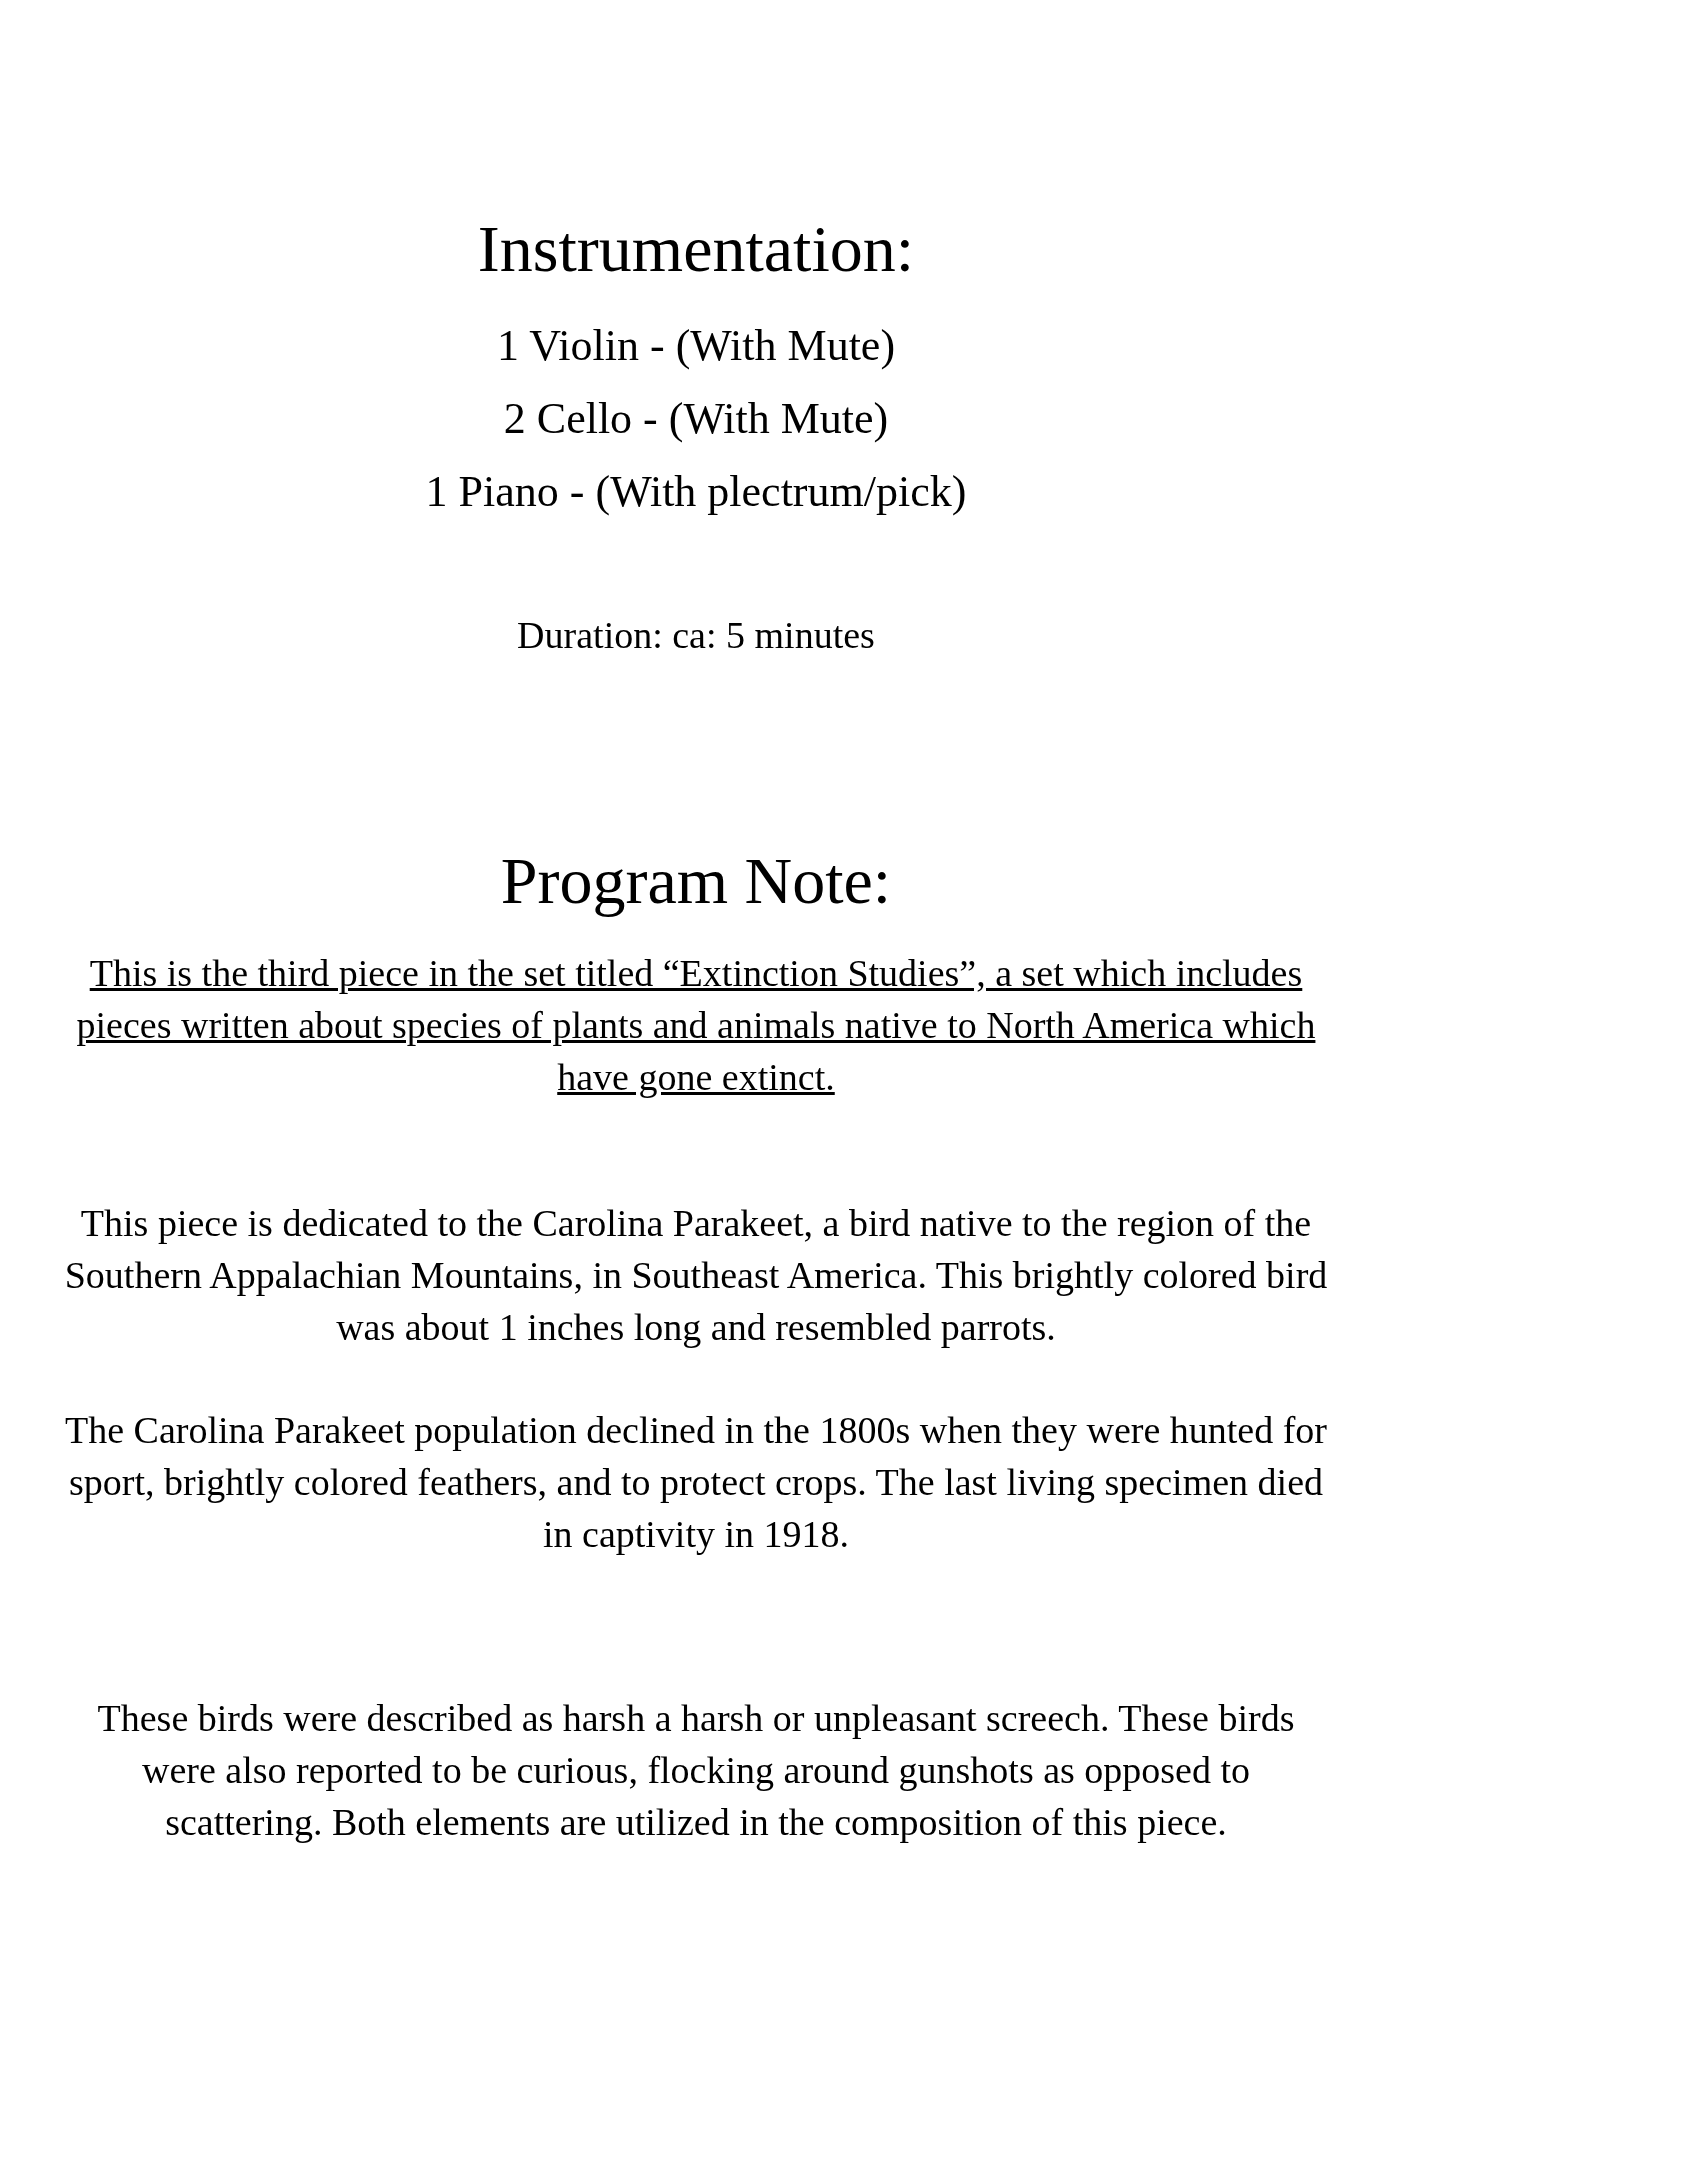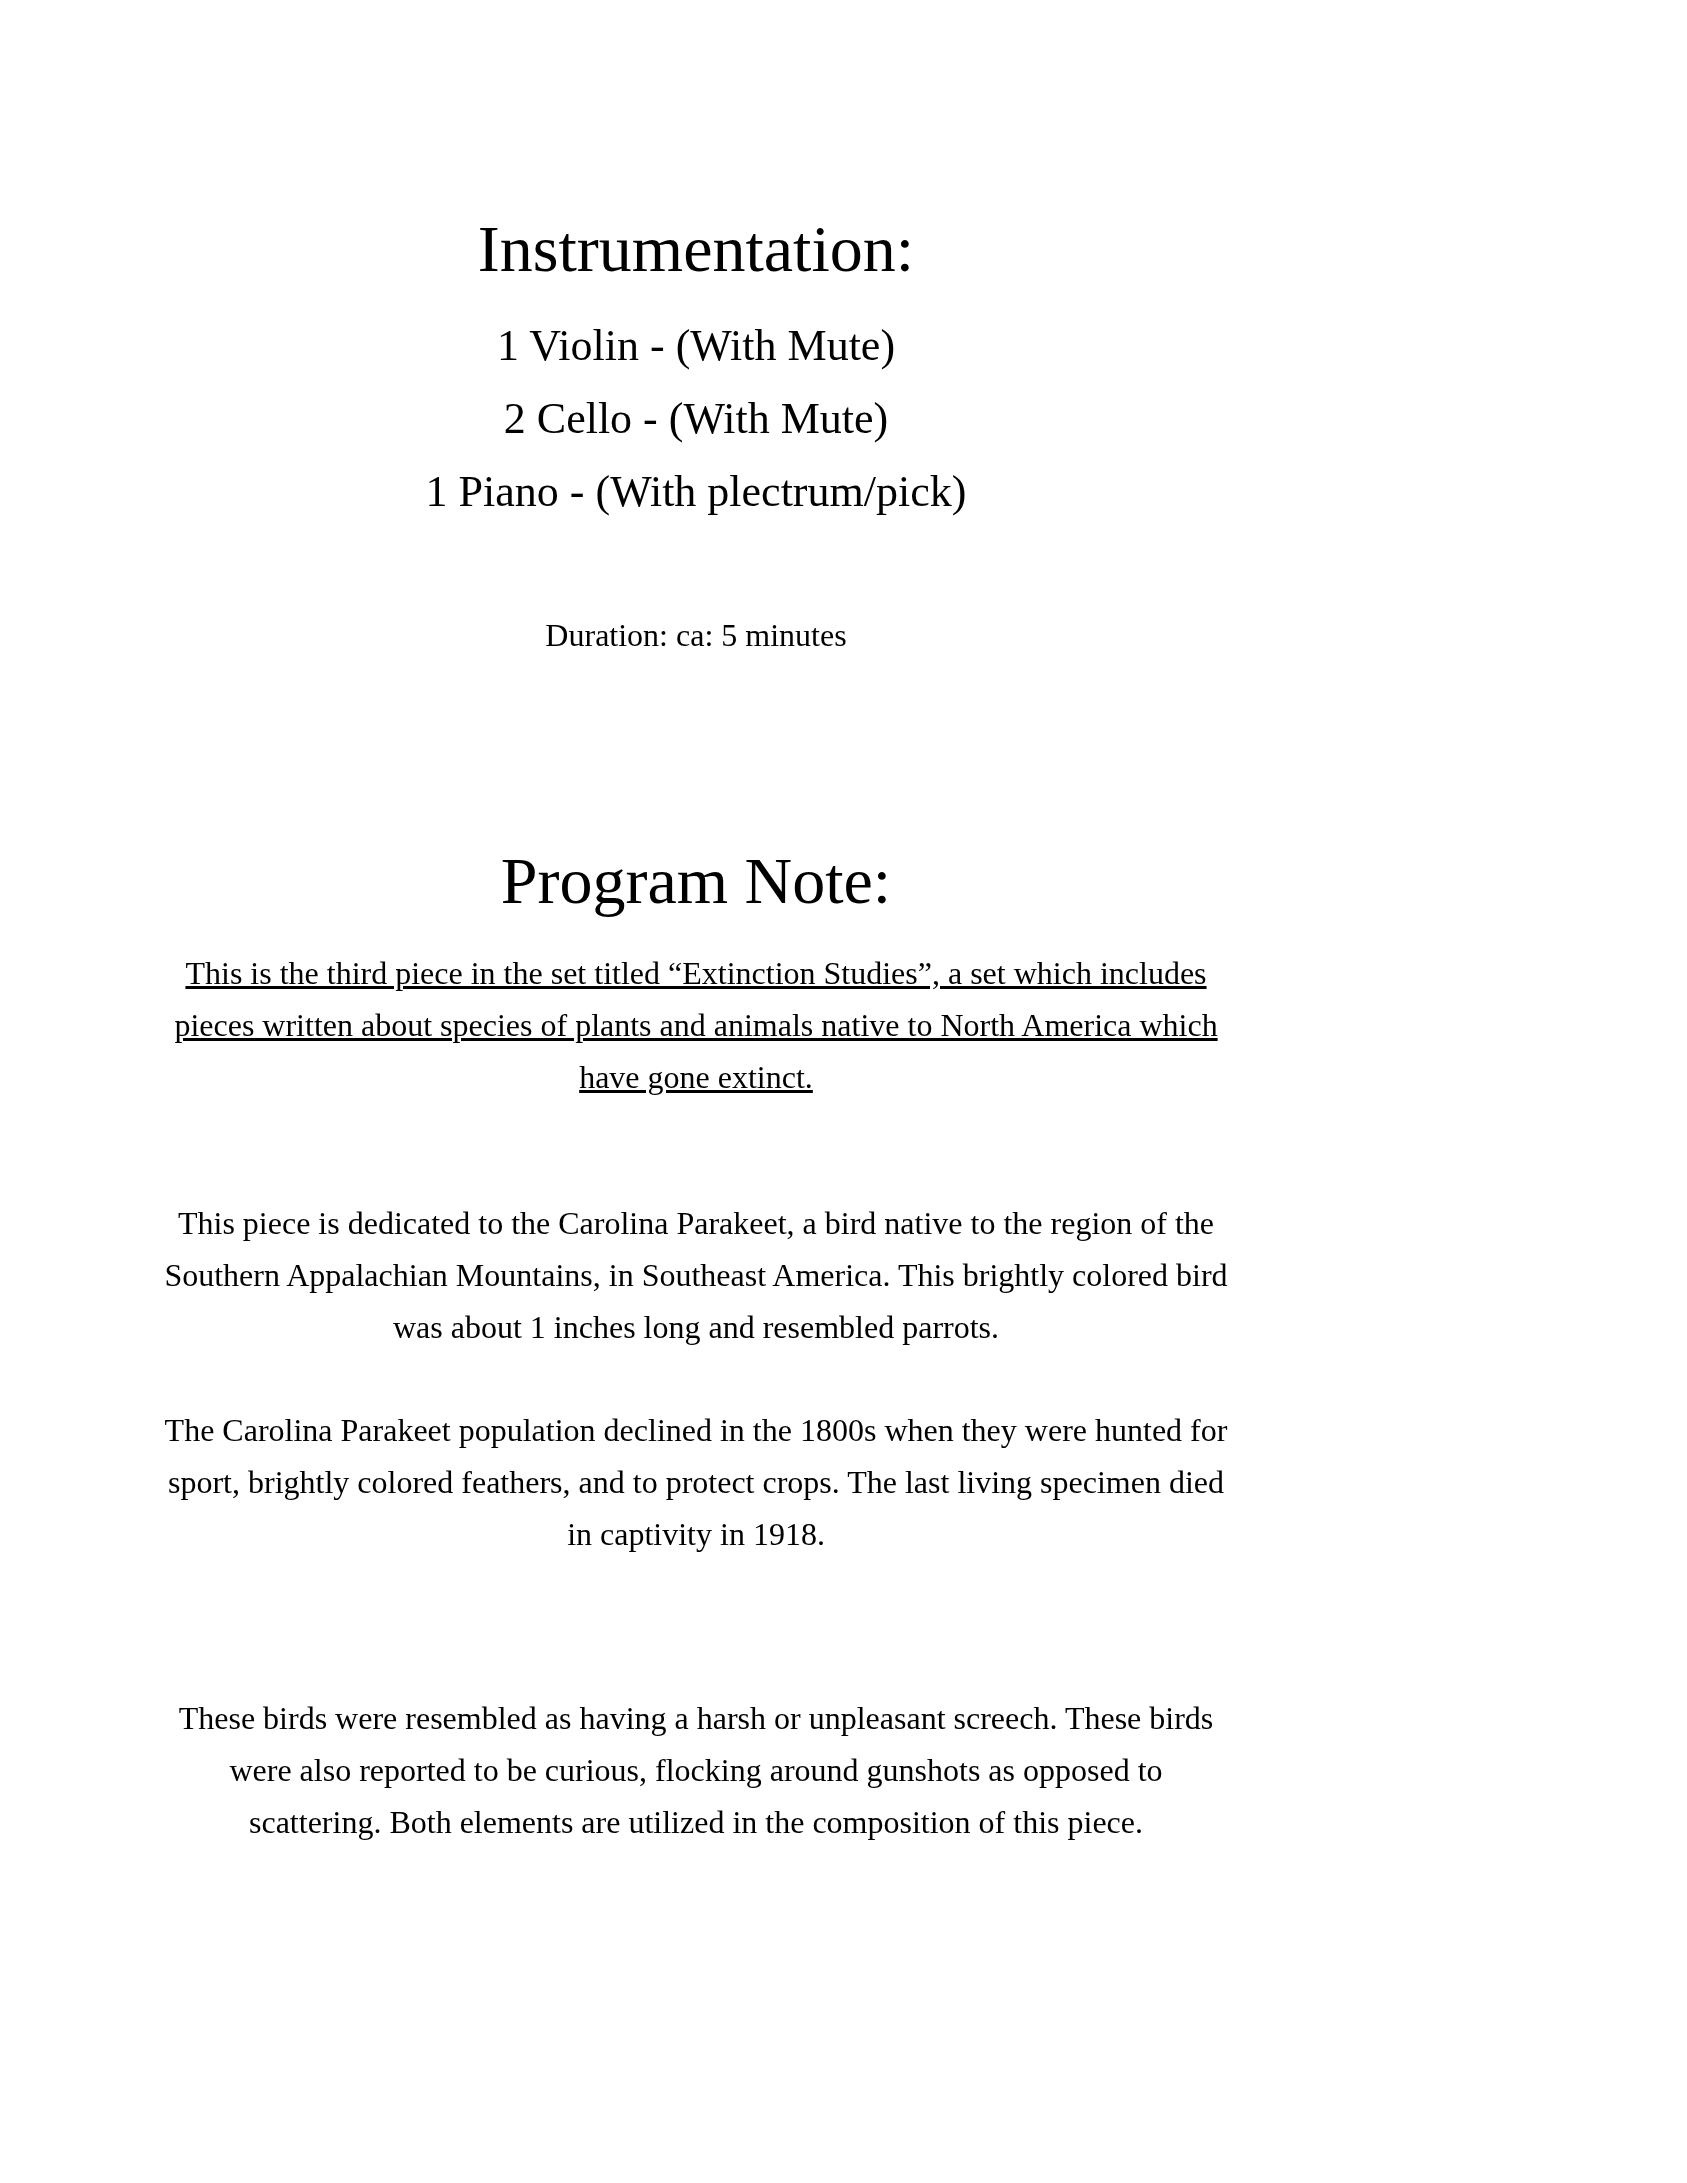--- a/index.html
+++ b/index.html
@@ -1,21 +1,21 @@
 <!DOCTYPE html>
 <html style="font-size:10.6px"><head>
 <meta charset="utf-8">
 <style>
   html, body { margin: 0; padding: 0; background: #ffffff; }
   body { width: 1687px; height: 2183px; position: relative; overflow: hidden;
          font-family: "Liberation Serif", "DejaVu Serif", serif; color: #000000; }
   .page { position: absolute; left: 0; top: 0; width: 1687px; height: 2183px; background: #ffffff; }
   .block { position: absolute; left: 0; width: 1392px; text-align: center; }
   .heading { font-size: 66px; line-height: 66px; white-space: nowrap; }
-  .line { font-size: 32px; line-height: 52px; white-space: nowrap; display: block; }
+  .line { font-size: 38px; line-height: 52px; white-space: nowrap; display: block; }
   .inst { font-size: 44px; line-height: 73px; white-space: nowrap; display: block; }
 </style>
 </head>
 <body>
 
 <div class="page">
 
   <div class="block heading" style="top:216px;">Instrumentation:</div>
 
   <div class="block" style="top:309px;">
@@ -42,19 +42,19 @@
     <span class="line">was about 1 inches long and resembled parrots.</span>
   </div>
 
   <div class="block" style="top:1404px;">
     <span class="line">The Carolina Parakeet population declined in the 1800s when they were hunted for</span>
     <span class="line">sport, brightly colored feathers, and to protect crops. The last living specimen died</span>
     <span class="line">in captivity in 1918.</span>
   </div>
 
   <div class="block" style="top:1692px;">
-    <span class="line">These birds were resembled as having a harsh or unpleasant screech. These birds</span>
+    <span class="line">These birds were described as harsh a harsh or unpleasant screech. These birds</span>
     <span class="line">were also reported to be curious, flocking around gunshots as opposed to</span>
     <span class="line">scattering. Both elements are utilized in the composition of this piece.</span>
   </div>
 
 </div>
 
 
 </body></html>

